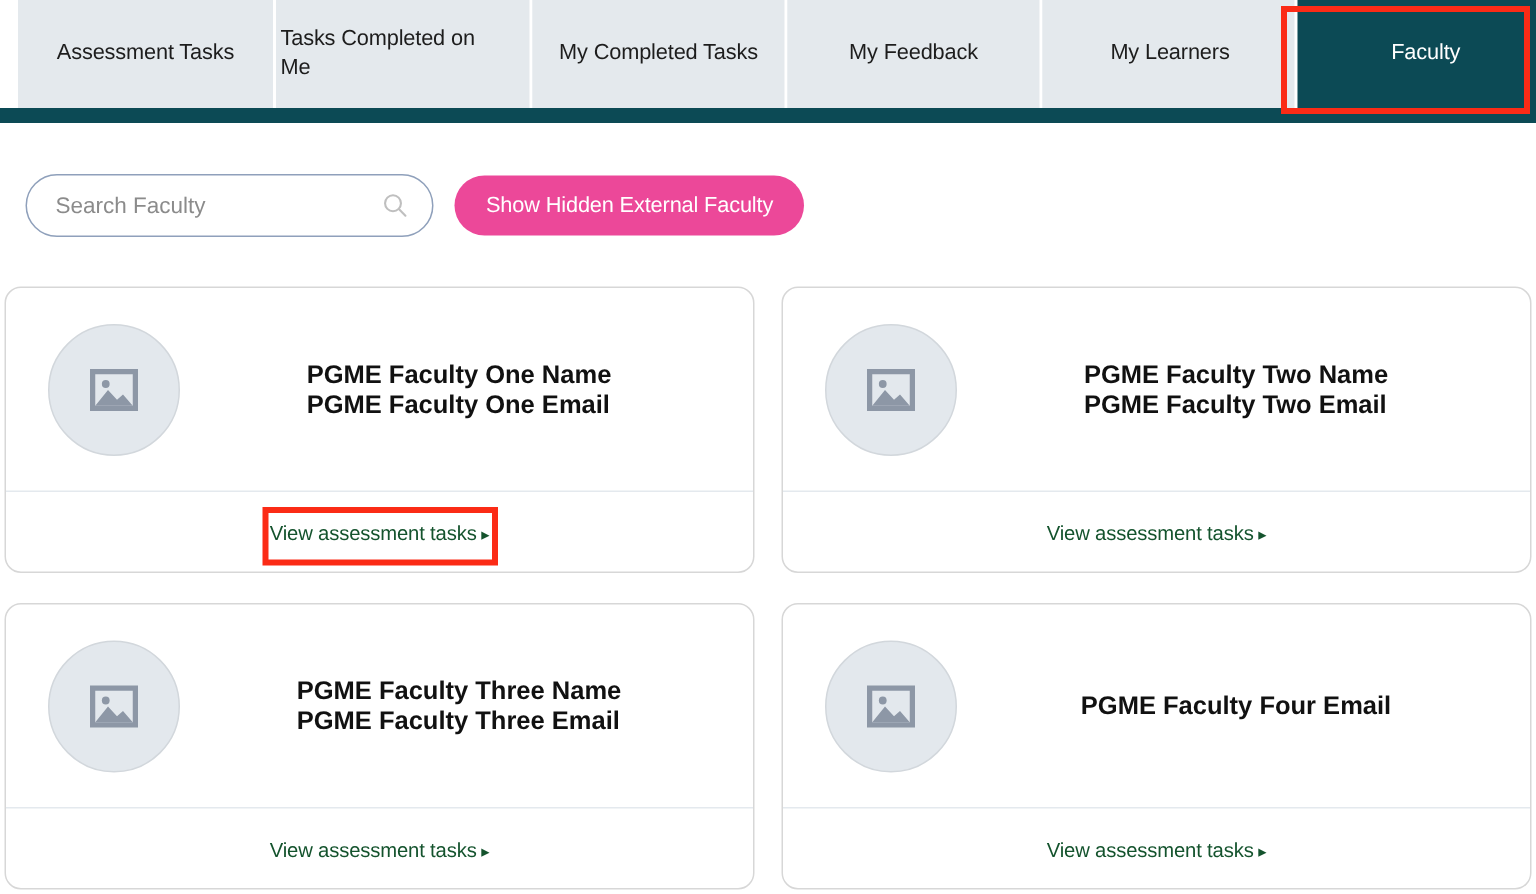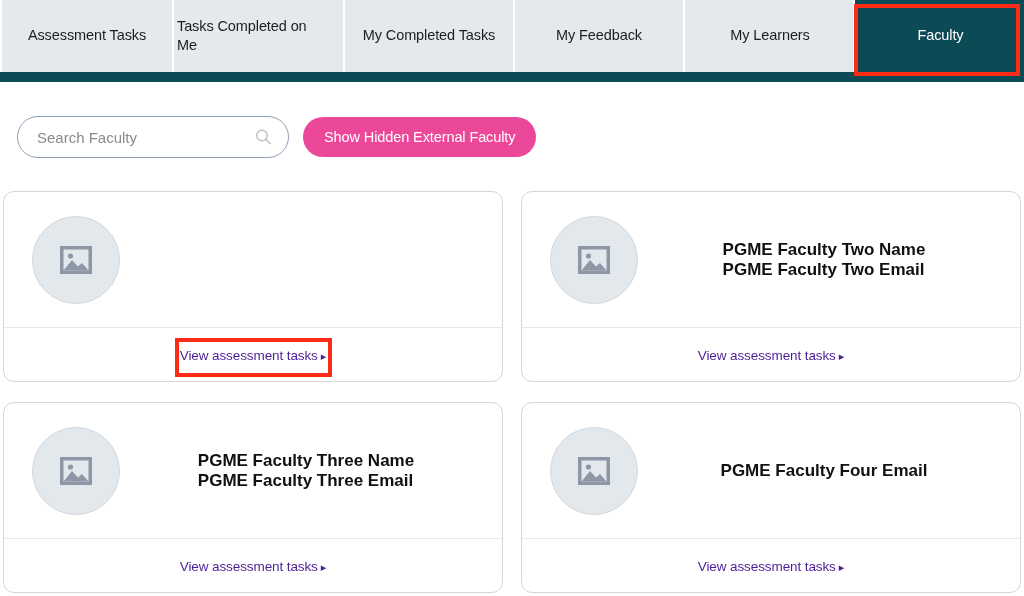--- a/index.html
+++ b/index.html
@@ -15,21 +15,21 @@
   
   .tabbar-wrap {
     position: absolute;
     top: 0; left: 0;
     width: 1024px;
     height: 82px;
     background: #ffffff;
   }
   .tabs {
     position: absolute;
-    top: 0; left: 2px;
+    top: 0; left: 12px;
     width: 815px;
     height: 72px;
     display: flex;
     background: #e4e9ed;
   }
   .tab {
     flex: 0 0 auto;
     background: #e4e9ed;
     border-right: 2px solid #ffffff;
     display: flex;
@@ -190,21 +190,21 @@
     margin: 0;
   }
   .card-footer {
     height: 55px;
     display: flex;
     align-items: center;
     justify-content: center;
   }
   .view-link {
     font-size: 13.5px;
-    color: #4c1d95;
+    color: #14532d;
     text-decoration: none;
     letter-spacing: -0.1px;
     font-weight: 500;
     cursor: pointer;
     white-space: nowrap;
   }
   .view-link .arrow { font-size: 11px; margin-left: 3px; }
 
   
   .annot-link {
@@ -266,20 +266,26 @@
       <div class="avatar">
         <span>
           <svg width="34" height="30" viewBox="0 0 34 30">
             <rect x="1" y="1" width="32" height="28" fill="#8d97a6"></rect>
             <rect x="4.5" y="4.5" width="25" height="21" fill="#e3e8ed"></rect>
             <circle cx="11.5" cy="11" r="2.6" fill="#8d97a6"></circle>
             <path d="M4.5 25.5 L13 15 L19 21.5 L23 18 L29.5 25.5 Z" fill="#8d97a6"></path>
           </svg>
         </span>
       </div>
+      <div class="person">
+        <div class="person-lines">
+          <div class="person-name">PGME Faculty One Name</div>
+          <div class="person-email">PGME Faculty One Email</div>
+        </div>
+      </div>
     </div>
     <div class="card-divider"></div>
     <div class="card-footer">
       <a class="view-link">
         <span>View assessment tasks</span><span class="arrow">▸</span>
       </a>
     </div>
   </div>
 
   <div class="card">

